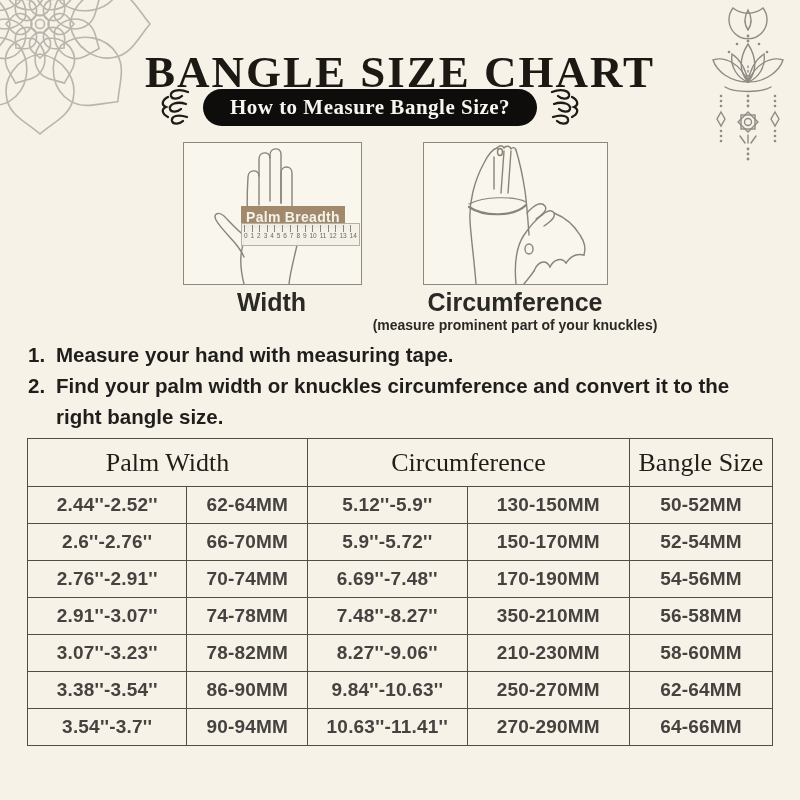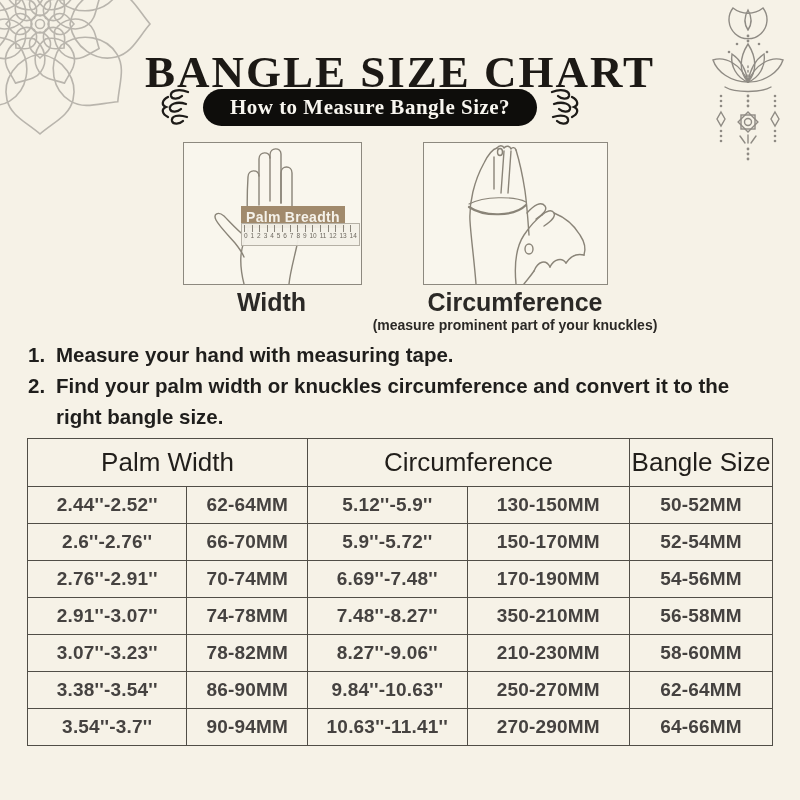--- a/index.html
+++ b/index.html
@@ -42,21 +42,21 @@
   .instructions{position:absolute;top:340px;left:28px;width:752px;font-size:20.5px;
                 font-weight:bold;color:#1f1e1c;line-height:1.5;}
   .instr{display:flex;}
   .instr .num{width:28px;flex:0 0 28px;}
   .instr .txt{flex:1;white-space:pre-line;}
 
   
   table.size{position:absolute;left:27px;top:438px;width:746px;border-collapse:collapse;
              table-layout:fixed;}
   table.size th,table.size td{border:1.6px solid #514e47;text-align:center;padding:0;}
-  table.size th{height:47px;font-family:Liberation Sans, sans-serif;font-weight:normal;
+  table.size th{height:47px;font-family:Liberation Serif, serif;font-weight:normal;
                 font-size:26px;color:#211e1a;margin-top:48px;}
   table.size td{height:36px;font-size:19px;font-weight:bold;color:#454240;letter-spacing:0.2px;}
 
   svg{display:block;}
   .line-art{stroke:#8a8478;fill:none;stroke-width:1.4;stroke-linecap:round;stroke-linejoin:round;}
   .flourish{stroke:#1d1b18;fill:none;stroke-width:2.3;stroke-linecap:round;}
 </style>
 </head>
 <body>
 

